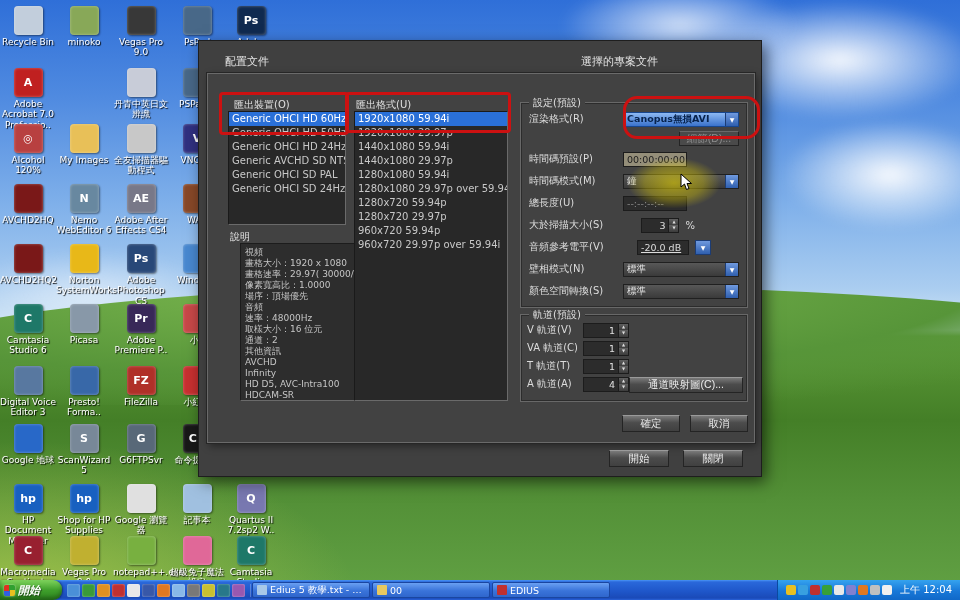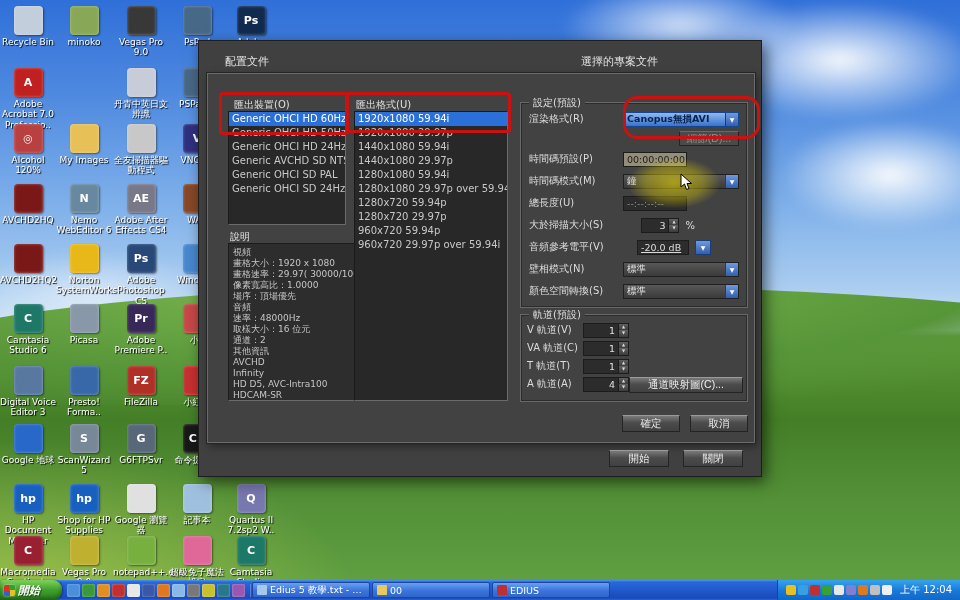--- a/index.html
+++ b/index.html
@@ -361,21 +361,21 @@
         <div class="list-item">Generic OHCI HD 24Hz</div>
 
         <div class="list-item">Generic AVCHD SD NTSC</div>
 
         <div class="list-item">Generic OHCI SD PAL</div>
 
         <div class="list-item">Generic OHCI SD 24Hz</div>
       </div>
 
     <span class="flabel" style="left:22px; top:156px;">說明</span>
-    <div class="descbox" style="left:20px; top:169px; width:128px; height:158px;">
+    <div class="descbox" style="left:32px; top:169px; width:128px; height:158px;">
 
         <div class="desc-line">視頻</div>
 
         <div class="desc-line">畫格大小：1920 x 1080</div>
 
         <div class="desc-line">畫格速率：29.97( 30000/1001 )</div>
 
         <div class="desc-line">像素寬高比：1.0000</div>
 
         <div class="desc-line">場序：頂場優先</div>

